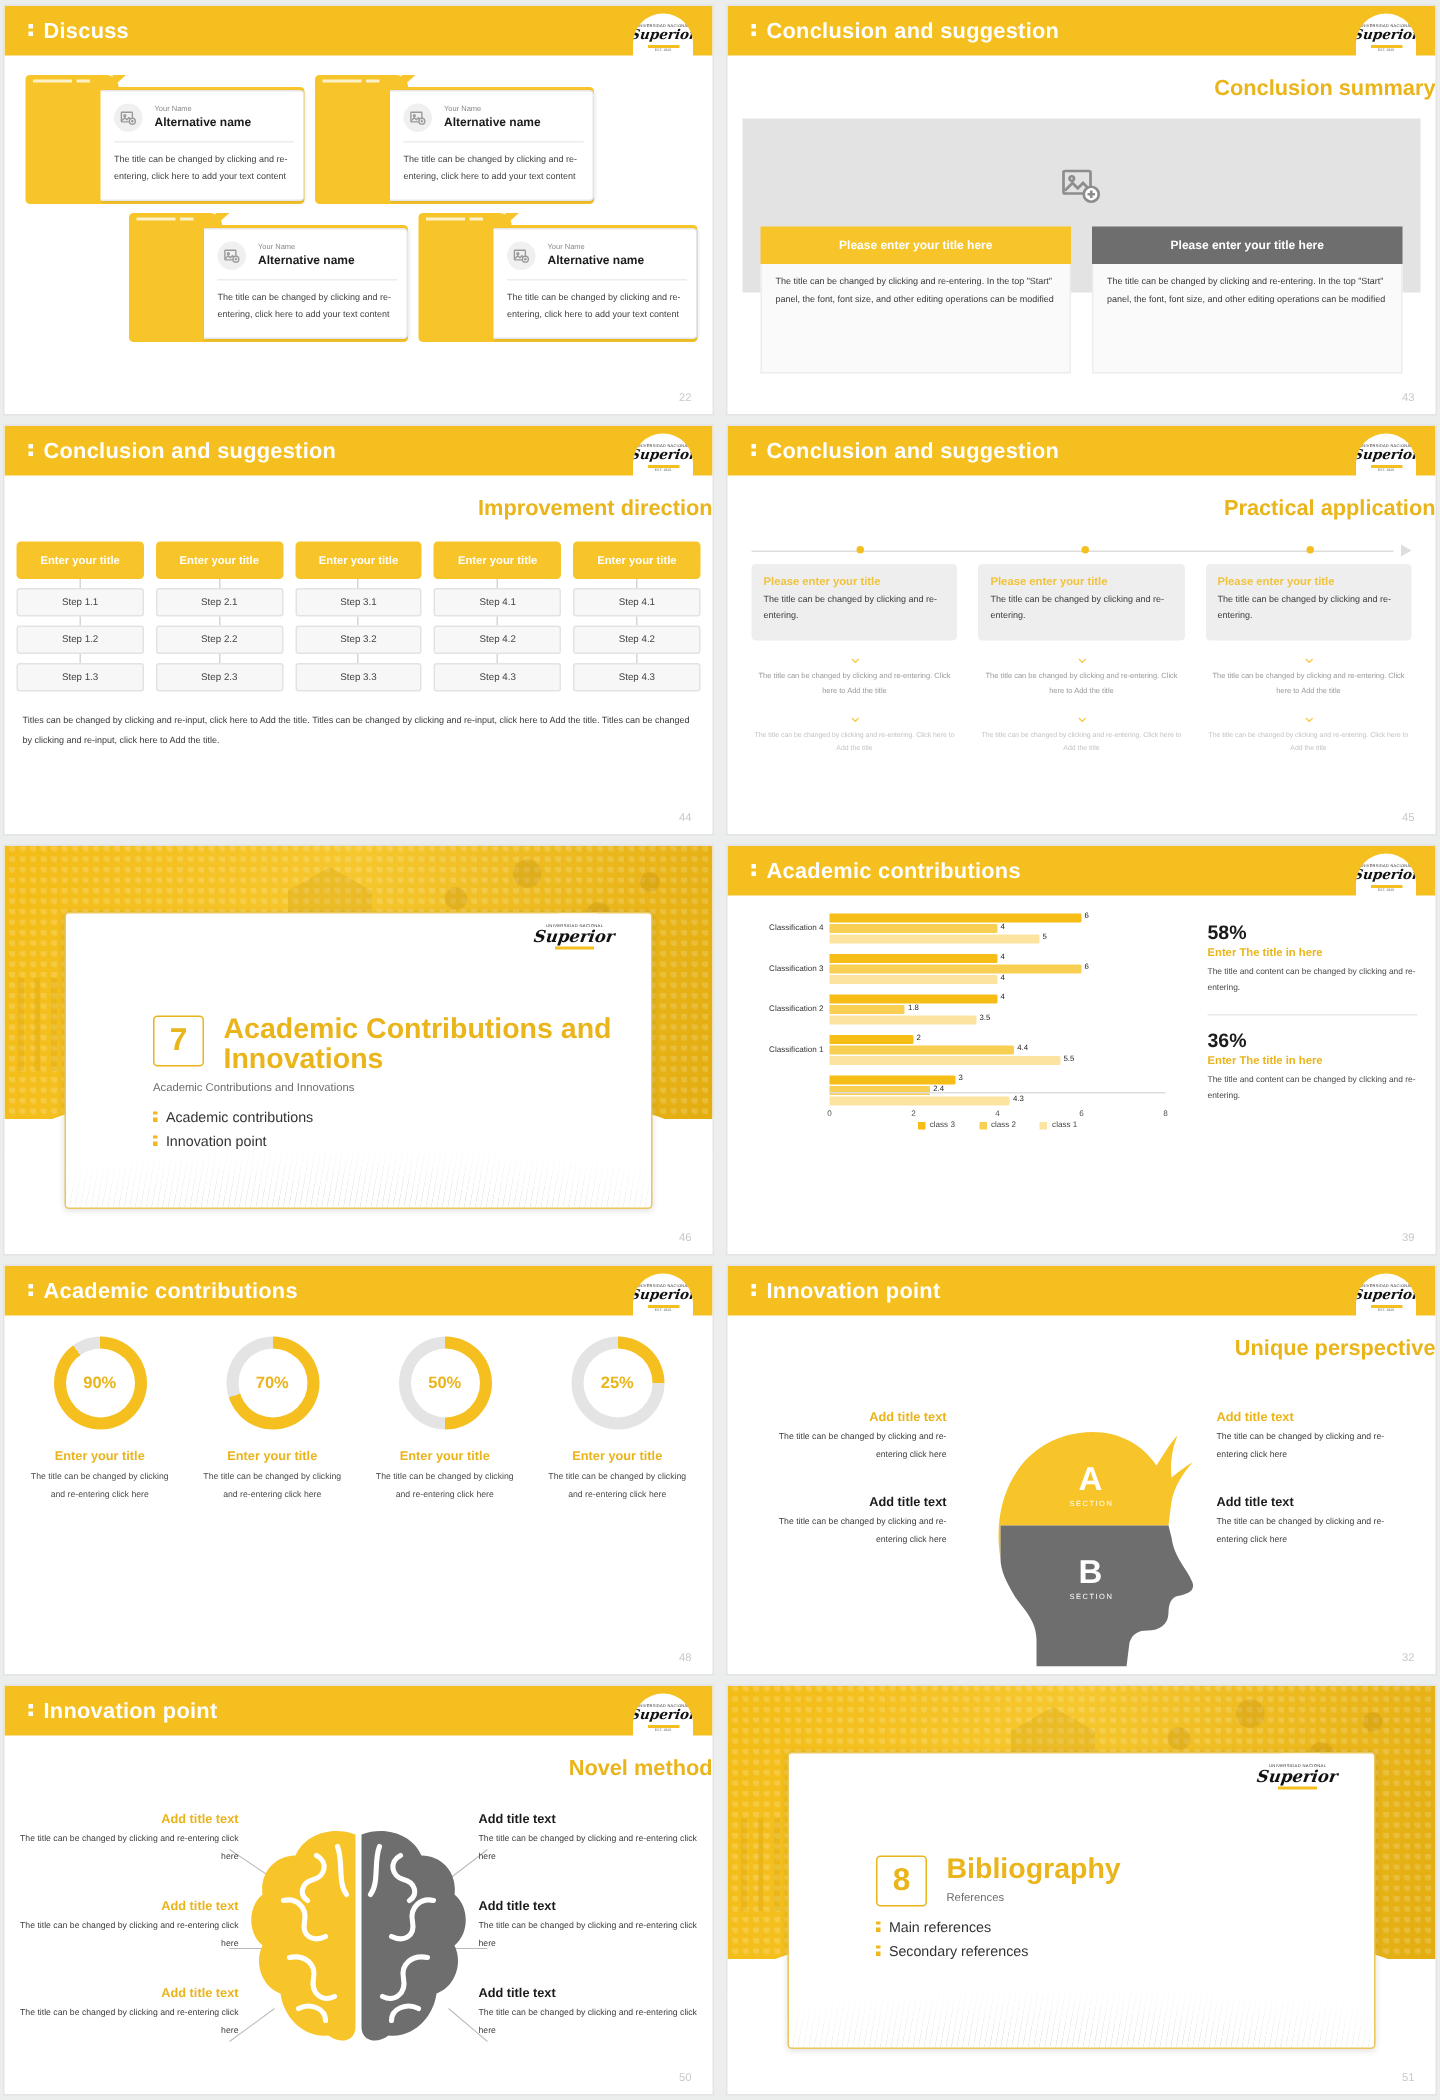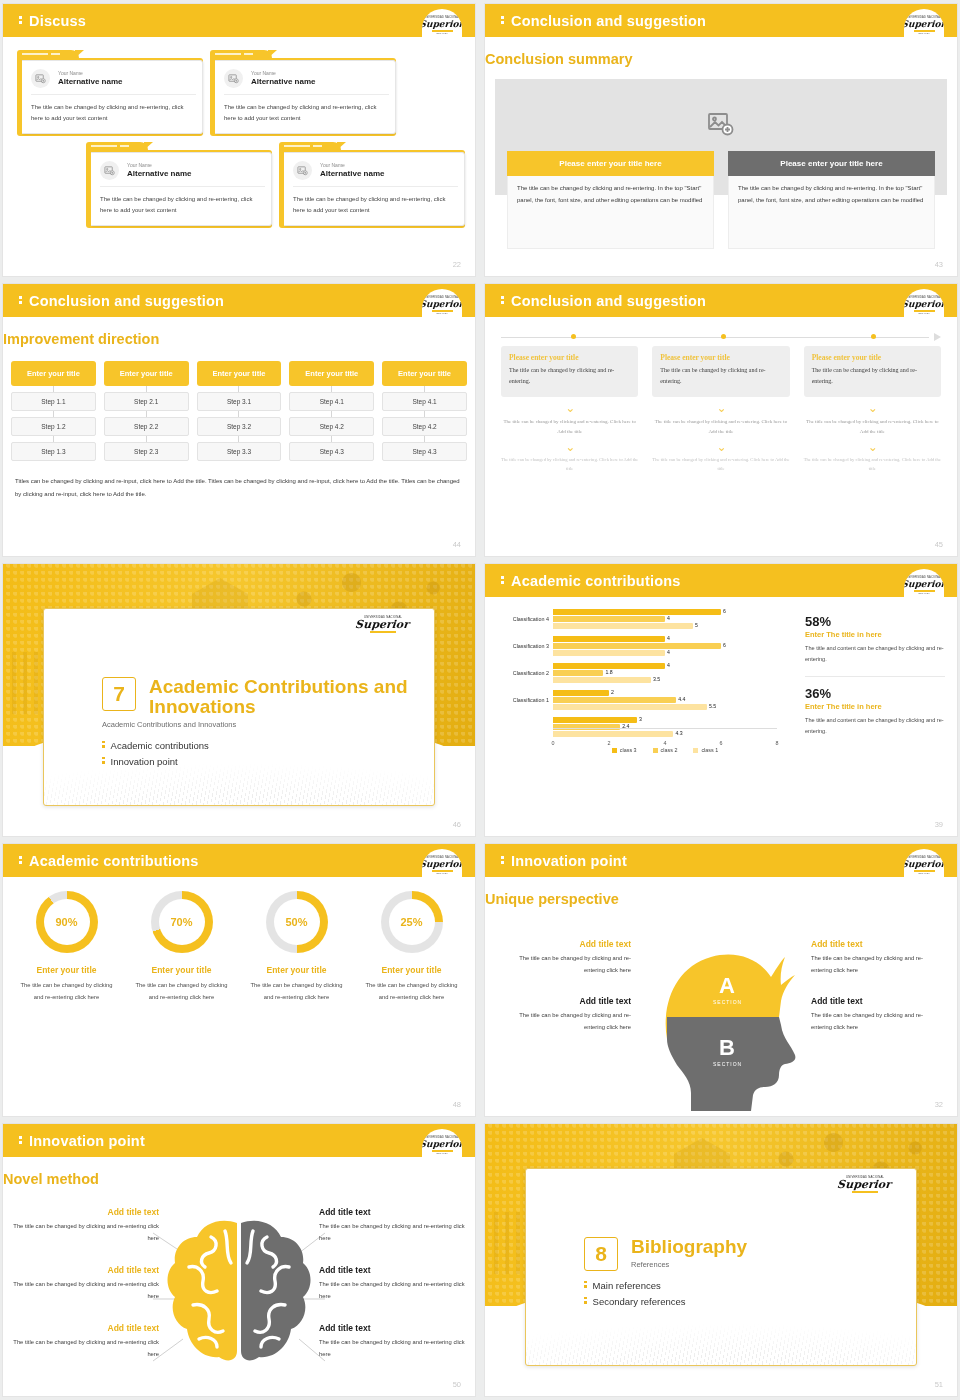--- a/index.html
+++ b/index.html
@@ -47,21 +47,21 @@
     display:flex; flex-direction:column; align-items:center; justify-content:center;
     overflow:hidden;
   }
   .logo .l1 { font-size:2.6px; color:#333; letter-spacing:.2px; white-space:nowrap;}
   .logo .l2 { font-family:"DejaVu Serif", serif; font-style:italic; font-weight:bold;
               font-size:9px; color:#111; line-height:1; margin-top:1px; transform: skewX(-8deg);}
   .logo .l3 { width:21px;height:1.6px;background:#f5c01f;margin-top:1px;}
   .logo .l4 { font-size:2.4px;color:#666;margin-top:.5px;white-space:nowrap;}
 
   .sub-title {
-    text-align:left; color:#eab41b; font-size:14.5px; font-weight:bold;
+    text-align:right; color:#eab41b; font-size:14.5px; font-weight:bold;
     margin-top: 14px;
   }
   .pgnum {
     position:absolute; right:14px; bottom:7px;
     font-size:7.5px; color:#c9c9c9;
   }
 
   
   .folders { position:relative; margin-top: 13px; height: 175px; }
   .folder { position:absolute; width: 186px; }
@@ -80,20 +80,21 @@
   .folder .tab i.s { left:34px; width:9px; }
   .folder .shell {
     background:#f7c52a; border-radius: 0 3px 3px 3px;
     padding: 2px 0 2px 5px;
   }
   .folder .card {
     background:#fff; border:1px solid #e6e6e6; border-left:none;
     border-radius: 0 3px 3px 0;
     padding: 8px 6px 9px 9px;
     box-shadow: 1px 1px 2px rgba(0,0,0,.07);
+    margin-left: 45px;
   }
   .f-top { display:flex; align-items:center; gap:8px; padding-bottom:6px;
            border-bottom:1px solid #ececec; }
   .f-ico { width:19px;height:19px;border-radius:50%;background:#f0f0f0;
            display:flex;align-items:center;justify-content:center;flex:0 0 19px;}
   .f-name1 { font-size:5px; color:#8a8a8a; line-height:1.3; }
   .f-name2 { font-size:8px; color:#1b1b1b; font-weight:bold; line-height:1.3; }
   .f-desc { font-size:6px; color:#444; line-height:1.85; margin-top:7px; }
 
   
@@ -123,21 +124,21 @@
     font-size:6.5px;color:#434343;
   }
   .foot-note { margin: 14px 12px 0; font-size:6px; color:#3a3a3a; line-height:2.1; }
 
   
   .tl { position:relative; margin: 16px 16px 0; height:10px; }
   .tl .line { position:absolute;left:0;right:12px;top:4px;height:1px;background:#ddd;}
   .tl .arrow{ position:absolute;right:0;top:0;width:0;height:0;
               border-left:7px solid #ddd;border-top:4px solid transparent;border-bottom:4px solid transparent;}
   .tl .dot { position:absolute;top:1px;width:5px;height:5px;border-radius:50%;background:#f5c01f;}
-  .three { display:flex; gap:14px; margin: 3px 16px 0; font-family: Liberation Serif, serif; }
+  .three { display:flex; gap:14px; margin: 3px 16px 0; }
   .t3 { flex:1; text-align:center; }
   .t3 .box { background:#eeeeee; border-radius:3px; padding:7px 8px 9px; text-align:left; }
   .t3 .box b { display:block; color:#f0c33d; font-size:7.5px; margin-bottom:3px; }
   .t3 .box p { font-size:6px;color:#3d3d3d;line-height:1.9; }
   .chev { color:#f7ce55; font-size:12px; line-height:1; margin:5px 0 3px; letter-spacing:-1px;}
   .t3 .p2 { font-size:5px; color:#9a9a9a; line-height:1.95; }
   .t3 .p3 { font-size:4.6px; color:#c3c3c3; line-height:1.95; }
 
   
   .sect { position:relative; height:100%; background:#fff; overflow:hidden;}
@@ -496,20 +497,21 @@
           <i></i>
         </span>
       <span class="hdr-title">Conclusion and suggestion</span>
       <div class="logo">
         <div class="l1">UNIVERSIDAD NACIONAL</div>
         <div class="l2">Superior</div>
         <div class="l3"></div>
           <div class="l4">EST. 1920</div>
       </div>
     </div>
+    <div class="sub-title">Practical application</div>
     <div class="tl">
       <div class="line"></div>
         <div class="arrow"></div>
       <div class="dot" style="left:16%"></div>
         <div class="dot" style="left:50%"></div>
         <div class="dot" style="left:84%"></div>
     </div>
     <div class="three">
       <div class="t3">
         <div class="box">

